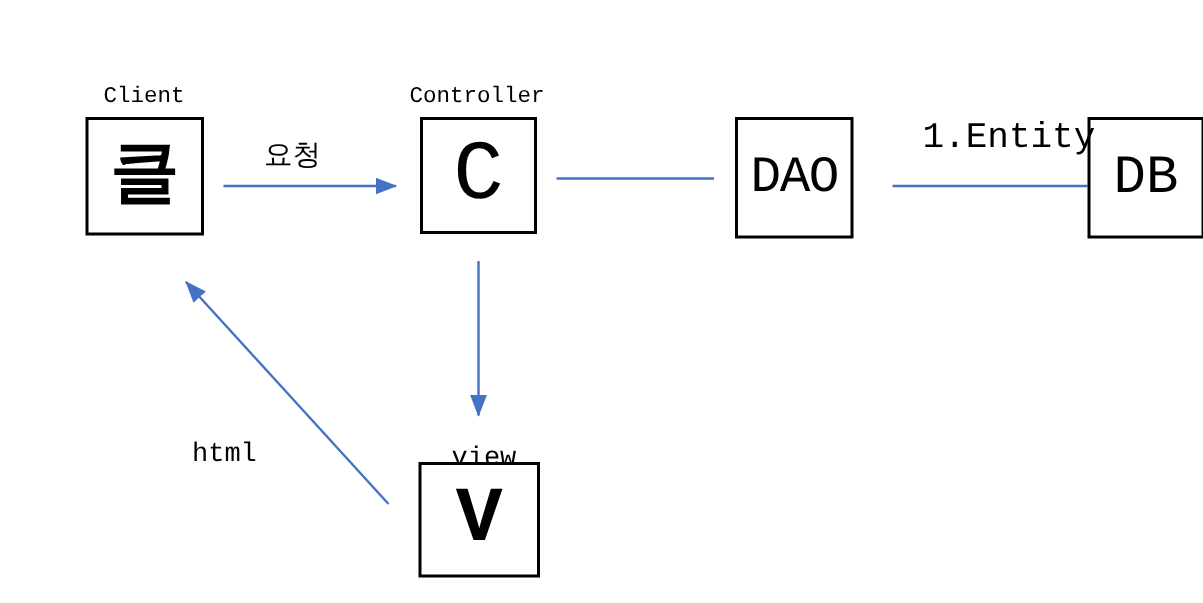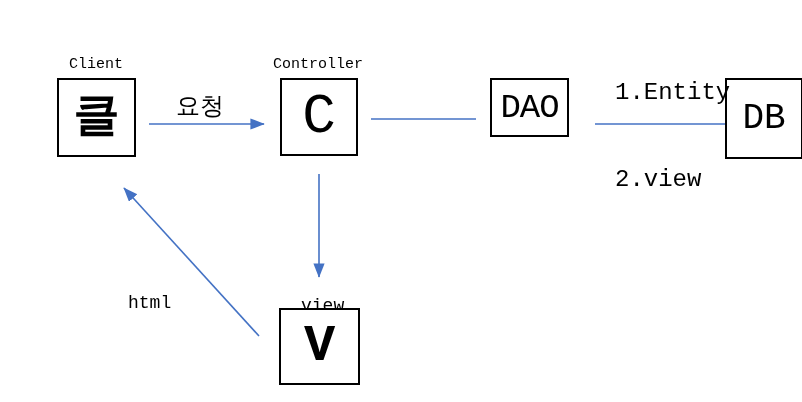--- a/index.html
+++ b/index.html
@@ -50,21 +50,21 @@
   .letter-dao      { font-size: 34px; font-weight: 400; letter-spacing: -1px; }
   .letter-db       { font-size: 36px; font-weight: 400; }
   .letter-view     { font-size: 52px; font-weight: 600; }
   .node-title {
     position: absolute;
     font-size: 15px;
     white-space: nowrap;
   }
   .edge-label {
     position: absolute;
-    font-size: 24px;
+    font-size: 19px;
     white-space: nowrap;
   }
   .annotation {
     position: absolute;
     left: 573px;
     top: 20px;
     font-size: 24px;
     line-height: 29px;
     white-space: pre;
   }
@@ -92,33 +92,32 @@
   <div class="node-title" style="left:259px; top:296px; font-size:18px;">view</div>
 
   <div class="node-box" style="left:15px; top:78px; width:79px; height:79px;">
     <span class="node-letter letter-client">클</span>
   </div>
 
   <div class="node-box" style="left:238px; top:78px; width:78px; height:78px;">
     <span class="node-letter letter-controller">C</span>
   </div>
 
-  <div class="node-box" style="left:448px; top:78px; width:79px; height:59px;">
+  <div class="node-box" style="left:448px; top:78px; width:79px; height:81px;">
     <span class="node-letter letter-dao">DAO</span>
   </div>
 
   <div class="node-box" style="left:683px; top:78px; width:78px; height:81px;">
     <span class="node-letter letter-db">DB</span>
   </div>
 
   <div class="node-box" style="left:237px; top:308px; width:81px; height:77px;">
     <span class="node-letter letter-view">V</span>
   </div>
 
   <div class="edge-label" style="left:134px; top:90px;">요청</div>
   <div class="edge-label" style="left:86px; top:293px; font-size:18px;">html</div>
 
   <div class="annotation">
     <div>1.Entity</div>
-    <div>2.view</div>
   </div>
 
 </div>
 
 </body></html>

